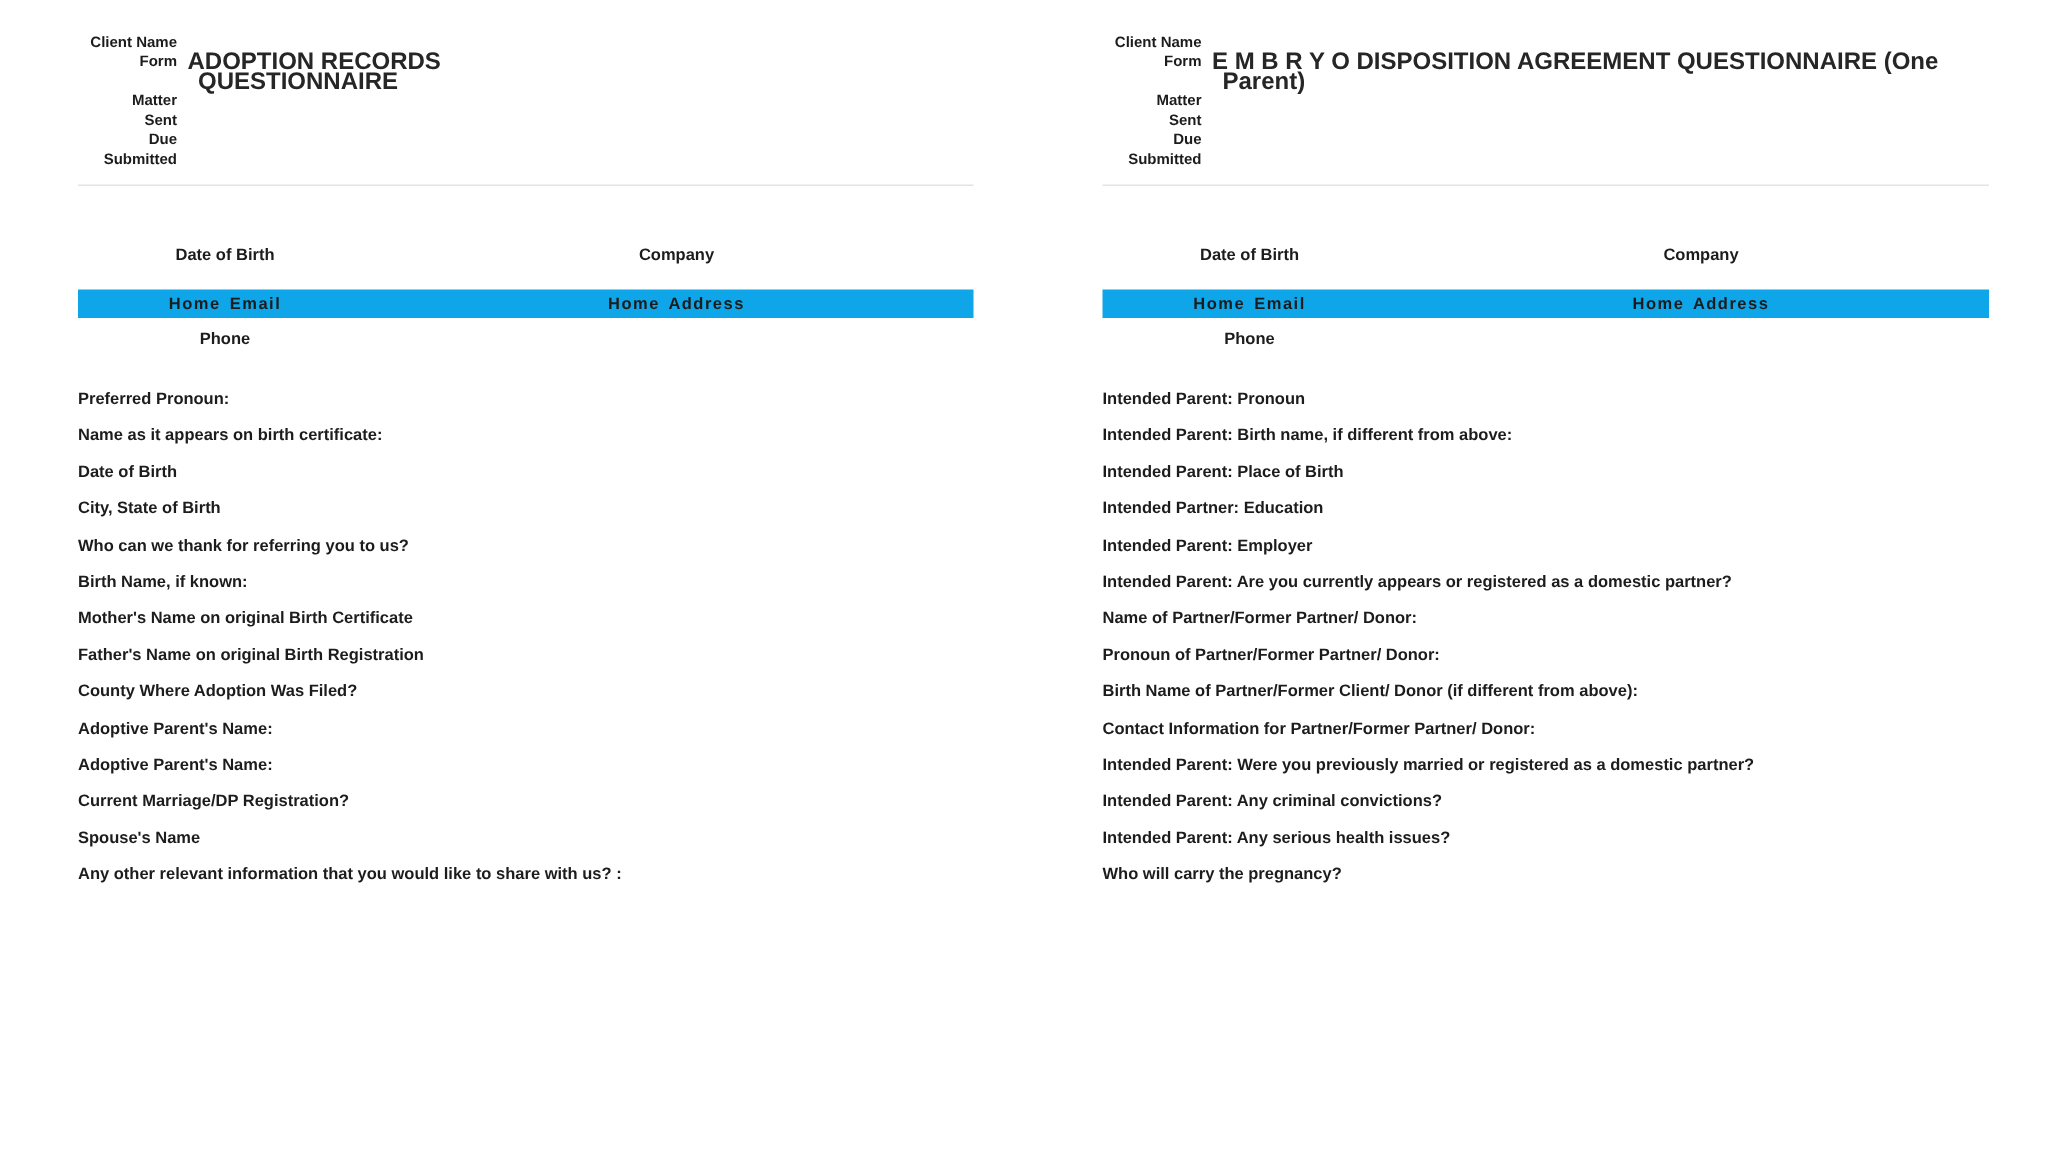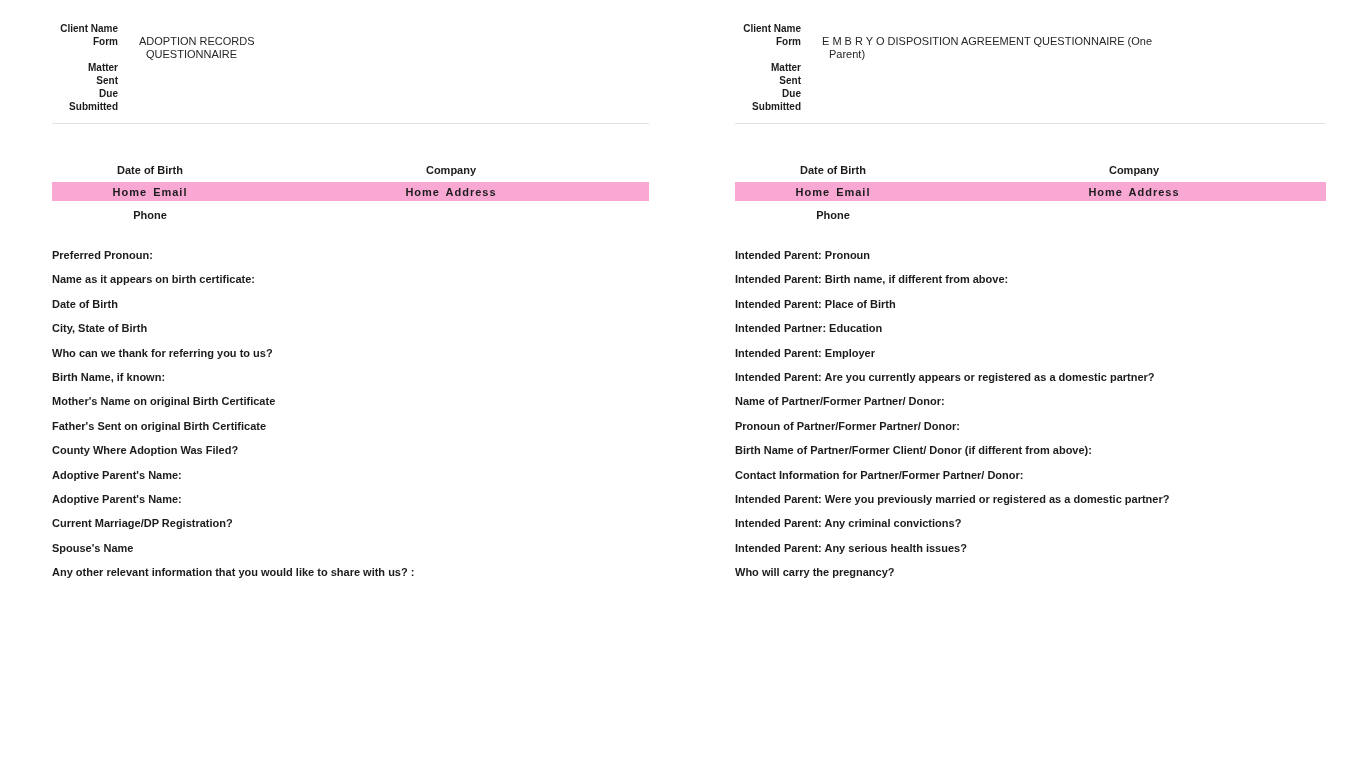--- a/index.html
+++ b/index.html
@@ -24,24 +24,24 @@
   .header-row { display: flex; align-items: flex-start; }
   .header-label {
     flex: 0 0 66px;
     text-align: right;
     font-weight: bold;
     font-size: 10px;
     line-height: 13px;
     white-space: nowrap;
   }
   .header-value {
-    margin-left: 21px;
-    font-size: 11px;
+    margin-left: 7px;
+    font-size: 16px;
     line-height: 13px;
-    font-weight: normal;
+    font-weight: bold;
     color: #262626;
     white-space: pre-line;      
     padding-left: 7px;          
     text-indent: -7px;
   }
 
   .divider {
     margin-top: 10px;
     border-top: 1px solid #e3e3e3;
     height: 0;
@@ -51,21 +51,21 @@
   
   .contact-row {
     display: flex;
     align-items: center;
     font-weight: bold;
     font-size: 11px;
   }
   .contact-row .c1 { flex: 0 0 196px; text-align: center; }
   .contact-row .c2 { flex: 0 0 406px; text-align: center; }
   .row1 { margin-top: 36px; height: 20px; }
-  .row2 { margin-top: 2px; height: 19px; background: #f9a8d4; }
+  .row2 { margin-top: 13px; height: 19px; background: #0ea5e9; }
   .row3 { margin-top: 4px;  height: 20px; }
   .ls   { letter-spacing: 1px; word-spacing: 2px; }
 
   
   .questions { margin-top: 18px; }
   .question {
     font-size: 11px;
     font-weight: bold;
     line-height: 24.4px;
     white-space: nowrap;
@@ -116,21 +116,21 @@
   </div>
 
   <div class="questions">
       <div class="question">Preferred Pronoun:</div>
       <div class="question">Name as it appears on birth certificate:</div>
       <div class="question">Date of Birth</div>
       <div class="question">City, State of Birth</div>
       <div class="question">Who can we thank for referring you to us?</div>
       <div class="question">Birth Name, if known:</div>
       <div class="question">Mother's Name on original Birth Certificate</div>
-      <div class="question">Father's Sent on original Birth Certificate</div>
+      <div class="question">Father's Name on original Birth Registration</div>
       <div class="question">County Where Adoption Was Filed?</div>
       <div class="question">Adoptive Parent's Name:</div>
       <div class="question">Adoptive Parent's Name:</div>
       <div class="question">Current Marriage/DP Registration?</div>
       <div class="question">Spouse's Name</div>
       <div class="question">Any other relevant information that you would like to share with us? :</div>
     </div>
 </div>
 
 <div class="panel" id="panel-right">

